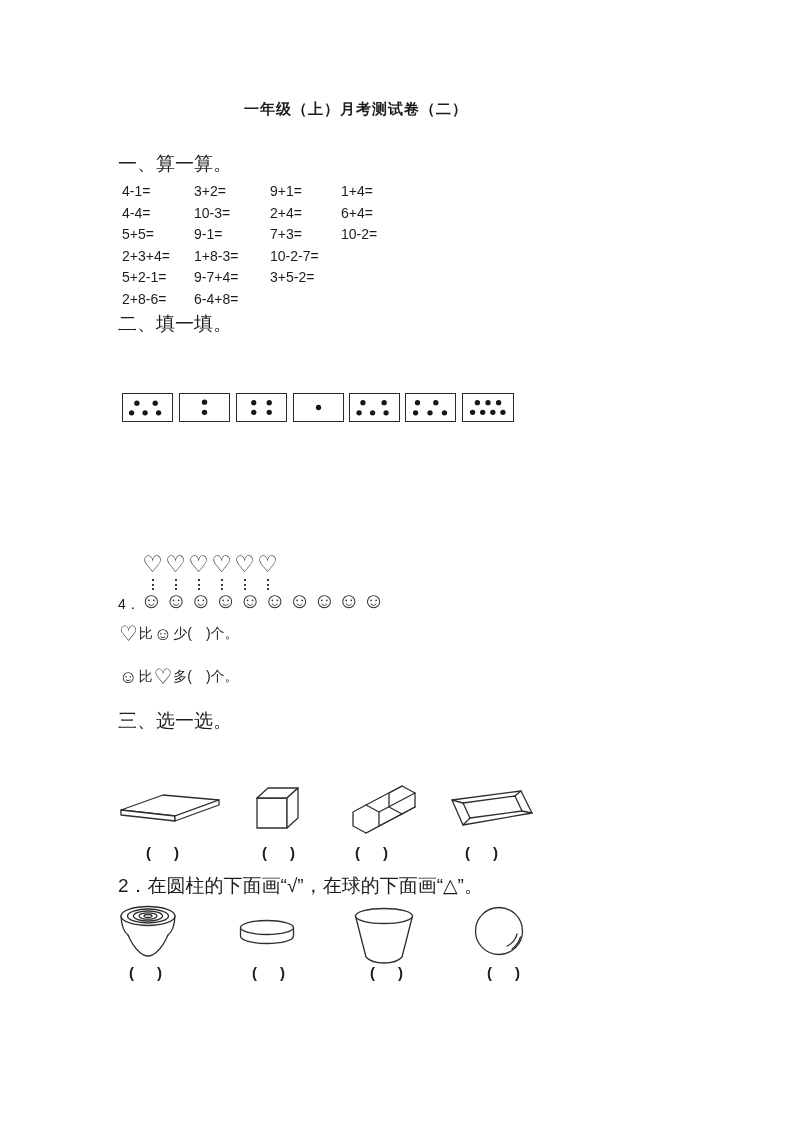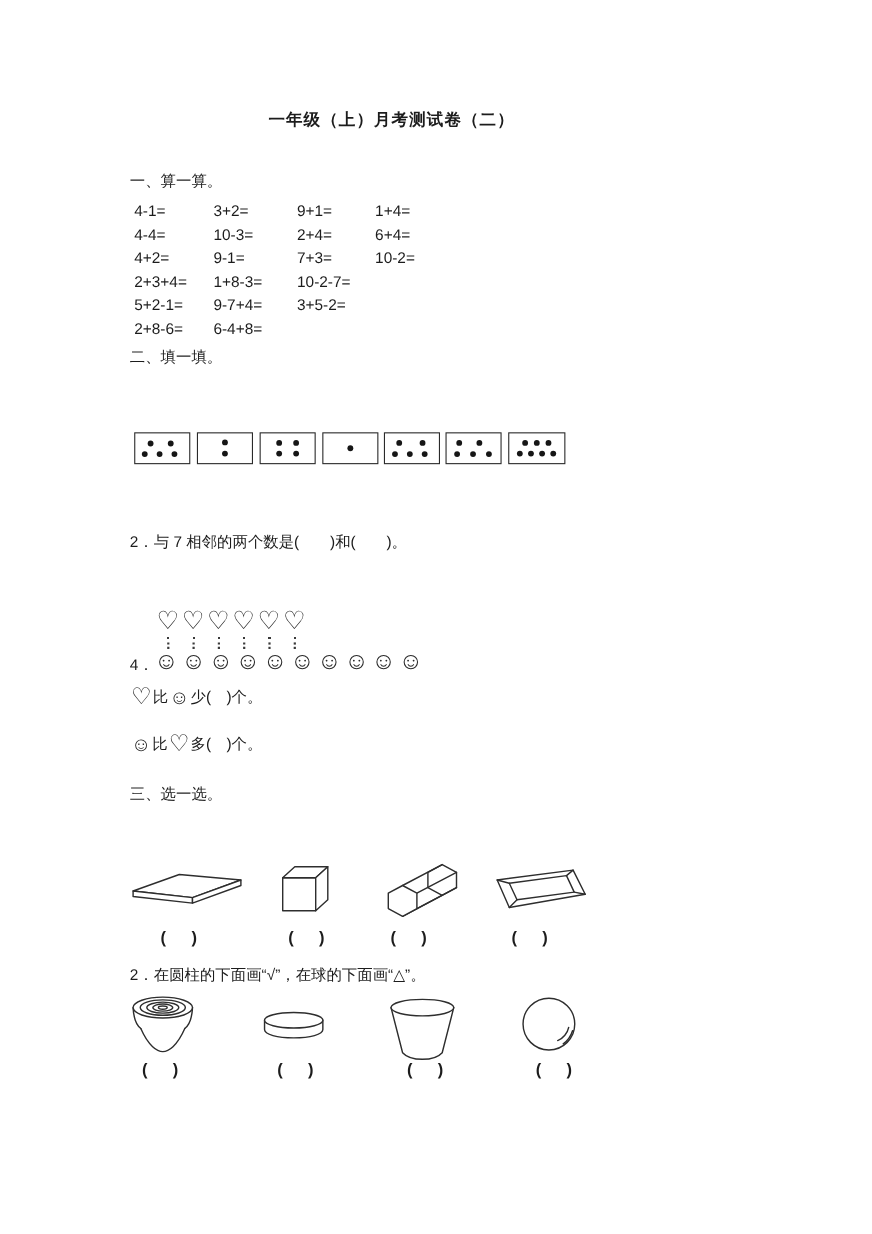--- a/index.html
+++ b/index.html
@@ -2,21 +2,21 @@
 <html><head>
 <meta charset="utf-8">
 <style>
   html,body { margin:0; padding:0; background:#e8e8e8; }
   .page {
     position:relative; width:793px; height:1122px; background:#ffffff;
     font-family:"Liberation Sans","DejaVu Sans",sans-serif;
     color:#1c1c1c; overflow:hidden; margin:0 auto;
   }
   .abs { position:absolute; white-space:nowrap; }
-  .t14 { font-size:14px; line-height:20px; }
+  .t14 { font-size:19px; line-height:20px; }
   .title { left:0; top:100px; width:712px; text-align:center; font-size:15px; font-weight:bold; letter-spacing:1px; }
   .calc-grid {
     position:absolute; left:122px; top:181px;
     display:grid; grid-template-columns:72px 76px 71px 80px; grid-auto-rows:21.5px;
     font-size:14px; line-height:21.5px;
   }
   .dot-card {
     position:absolute; top:393px; height:29px; box-sizing:border-box;
     border:1.5px solid #2a2a2a; background:#fff;
   }
@@ -48,21 +48,21 @@
 
   <div class="calc-grid">
     <span>4-1=</span>
     <span>3+2=</span>
     <span>9+1=</span>
     <span>1+4=</span>
     <span>4-4=</span>
     <span>10-3=</span>
     <span>2+4=</span>
     <span>6+4=</span>
-    <span>4+2=</span>
+    <span>5+5=</span>
     <span>9-1=</span>
     <span>7+3=</span>
     <span>10-2=</span>
     <span>2+3+4=</span>
     <span>1+8-3=</span>
     <span>10-2-7=</span>
     <span></span>
     <span>5+2-1=</span>
     <span>9-7+4=</span>
     <span>3+5-2=</span>
@@ -126,21 +126,20 @@
         <circle cx="28" cy="18" r="5.5" fill="#161616"></circle>
         <circle cx="50" cy="18" r="5.5" fill="#161616"></circle>
         <circle cx="72" cy="18" r="5.5" fill="#161616"></circle>
         <circle cx="18" cy="38" r="5.5" fill="#161616"></circle>
         <circle cx="39" cy="38" r="5.5" fill="#161616"></circle>
         <circle cx="60" cy="38" r="5.5" fill="#161616"></circle>
         <circle cx="81" cy="38" r="5.5" fill="#161616"></circle>
       </svg>
     </div>
 
-  <div class="abs t14" style="left:118px;top:482px">2．与 7 相邻的两个数是(　　)和(　　)。</div>
 
   <div class="hearts-row"><span class="heart-glyph">♡</span><span class="heart-glyph">♡</span><span class="heart-glyph">♡</span><span class="heart-glyph">♡</span><span class="heart-glyph">♡</span><span class="heart-glyph">♡</span></div>
   <div class="smileys-row"><span class="smiley-glyph">☺</span><span class="smiley-glyph">☺</span><span class="smiley-glyph">☺</span><span class="smiley-glyph">☺</span><span class="smiley-glyph">☺</span><span class="smiley-glyph">☺</span><span class="smiley-glyph">☺</span><span class="smiley-glyph">☺</span><span class="smiley-glyph">☺</span><span class="smiley-glyph">☺</span></div>
   <div class="abs q4-label">4．</div>
 
   <div class="cmp" style="top:621px">
     <span class="big-heart">♡</span>
     <span>比</span>
     <span class="big-smiley">☺</span>
     <span>少(　)个。</span>

